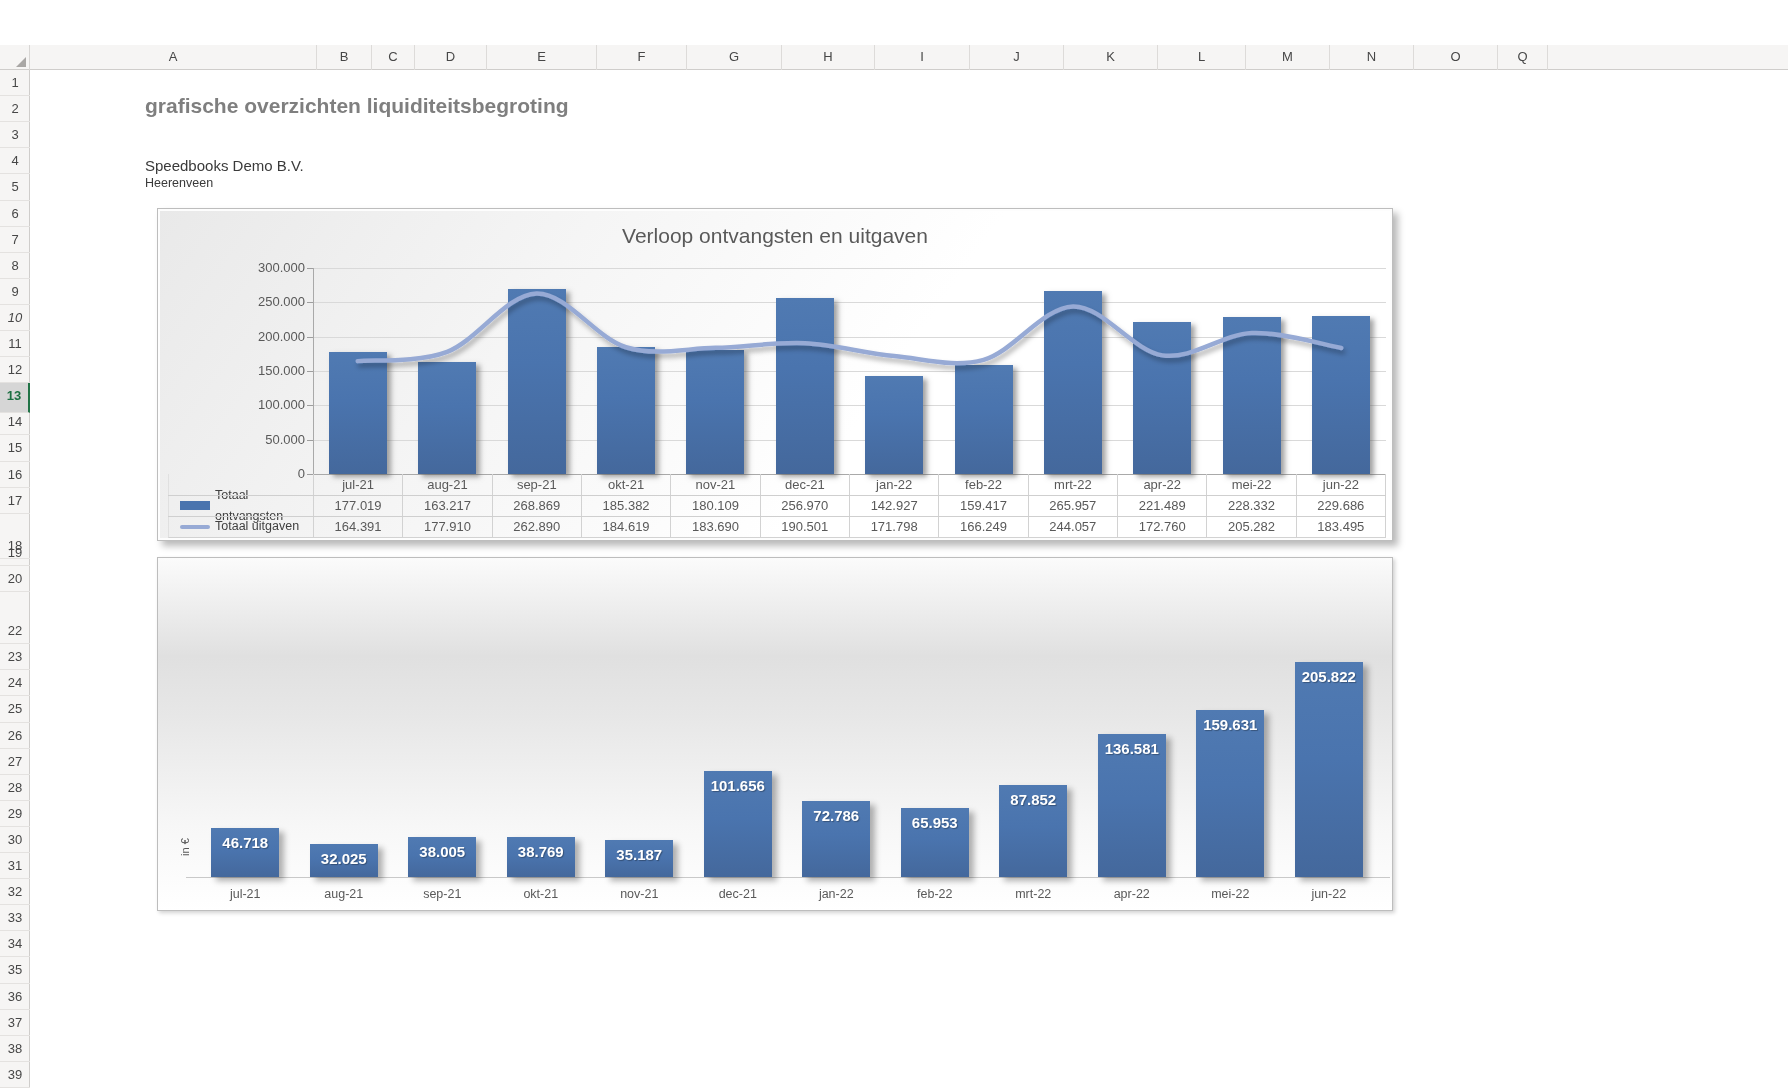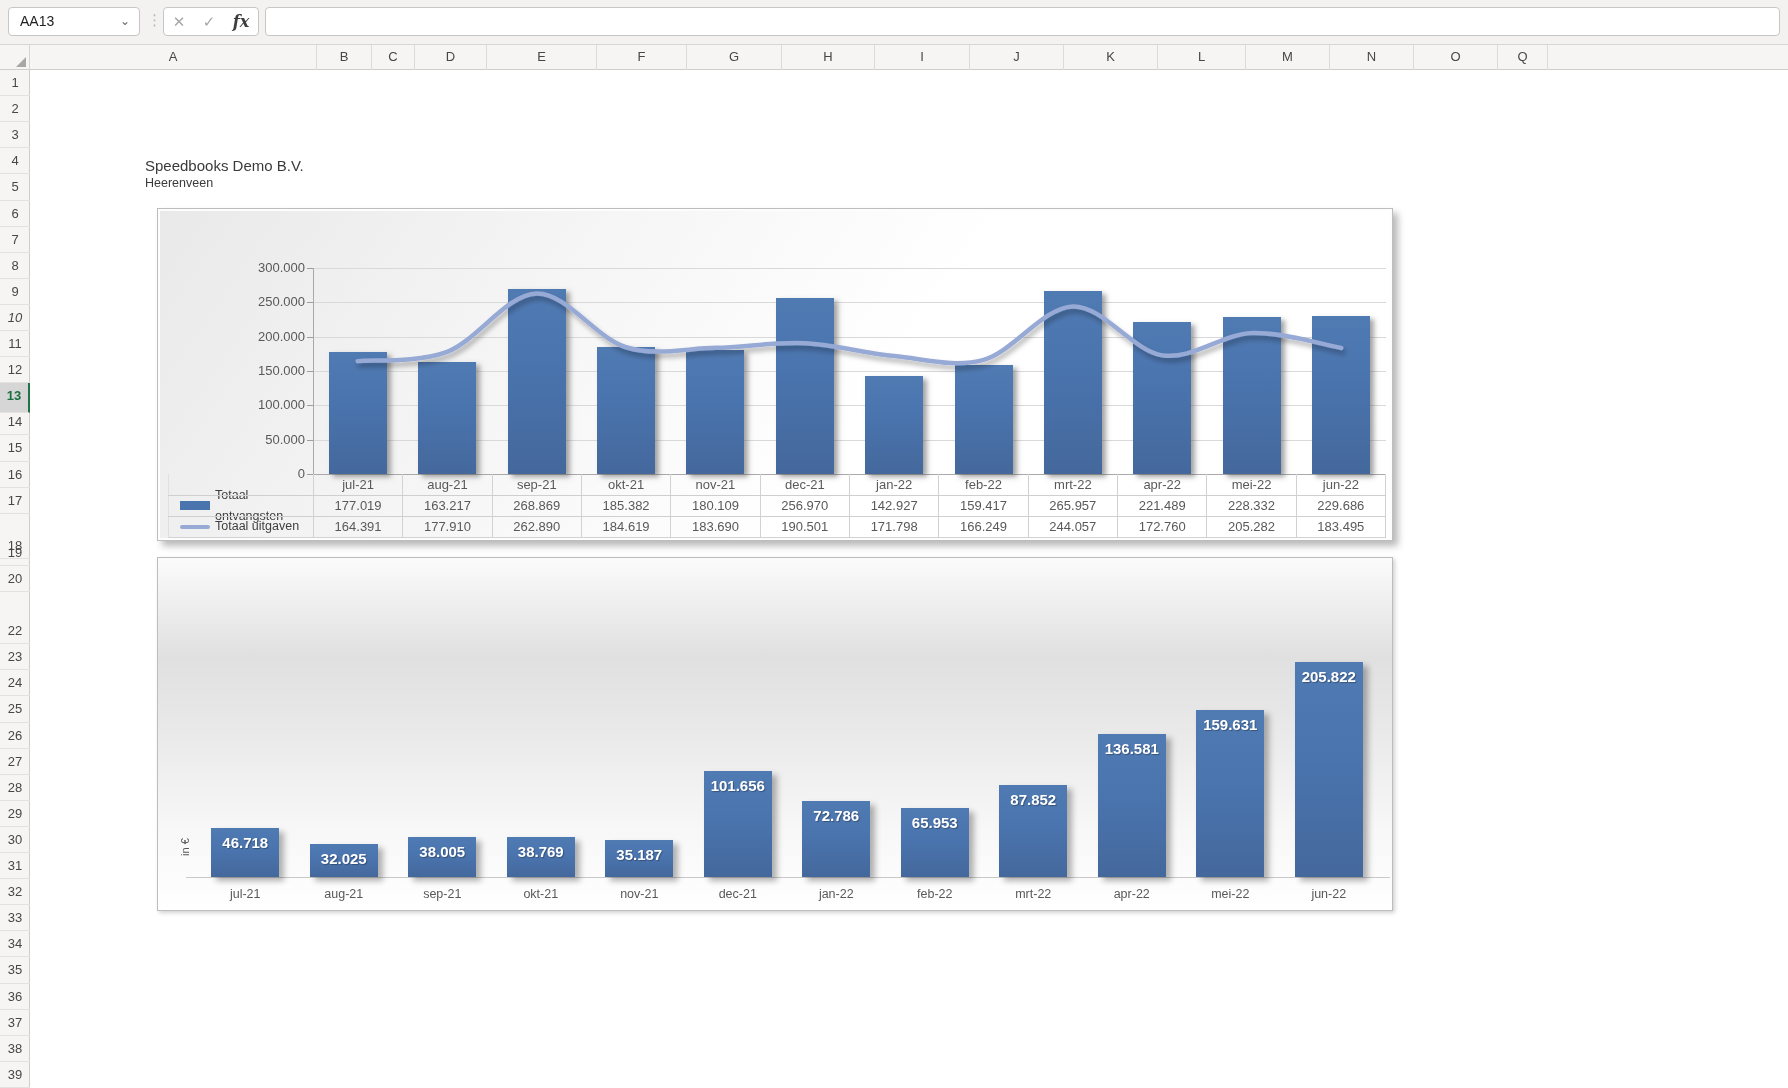--- a/index.html
+++ b/index.html
@@ -83,33 +83,20 @@
   .hline { position:absolute; height:1px; background:#cfcfcf; }
   .baseline { position:absolute; height:1px; background:#a9a9a9; }
   .ylab2 { position:absolute; font-size:11px; color:#595959; transform:rotate(-90deg);
            transform-origin:center; white-space:nowrap; }
 </style>
 </head>
 <body>
 
 <div id="app">
 
-  <div id="topbar">
-    <div class="namebox">
-      <span>AA13</span>
-      <span class="chev">⌄</span>
-    </div>
-    <div class="dots">⋮</div>
-    <div class="fbtns">
-      <span class="fbtn">✕</span>
-      <span class="fbtn">✓</span>
-      <span class="fx">fx</span>
-    </div>
-    <div class="finput"></div>
-  </div>
 
   <div id="colhdr">
     <div id="corner">
         <div class="tri"></div>
       </div>
   <div class="colcell" style="left: 30px; width: 287px;">A</div>
       <div class="colcell" style="left: 317px; width: 55px;">B</div>
       <div class="colcell" style="left: 372px; width: 43px;">C</div>
       <div class="colcell" style="left: 415px; width: 72px;">D</div>
       <div class="colcell" style="left: 487px; width: 110px;">E</div>
@@ -162,24 +149,26 @@
       <div class="rowcell" style="top: 835.282px; height: 26.1026px; line-height: 26.1026px;">33</div>
       <div class="rowcell" style="top: 861.385px; height: 26.1026px; line-height: 26.1026px;">34</div>
       <div class="rowcell" style="top: 887.487px; height: 26.1026px; line-height: 26.1026px;">35</div>
       <div class="rowcell" style="top: 913.59px; height: 26.1026px; line-height: 26.1026px;">36</div>
       <div class="rowcell" style="top: 939.692px; height: 26.1026px; line-height: 26.1026px;">37</div>
       <div class="rowcell" style="top: 965.795px; height: 26.1026px; line-height: 26.1026px;">38</div>
       <div class="rowcell" style="top: 991.897px; height: 26.1026px; line-height: 26.1026px;">39</div>
     </div>
 
   <div id="sheet">
+    <div id="doc-title">grafische overzichten liquiditeitsbegroting</div>
     <div id="doc-company">Speedbooks Demo B.V.</div>
     <div id="doc-city">Heerenveen</div>
 
     <div id="chart1" class="chartbox">
+      <div class="ctitle">Verloop ontvangsten en uitgaven</div>
     <div class="gridline" style="left: 155px; width: 1073px; top: 59px;"></div>
         <div class="ylab" style="left: 55px; top: 51px;">300.000</div>
         <div class="ytick" style="left: 149px; top: 59px;"></div>
         <div class="gridline" style="left: 155px; width: 1073px; top: 93.3333px;"></div>
         <div class="ylab" style="left: 55px; top: 85.3333px;">250.000</div>
         <div class="ytick" style="left: 149px; top: 93.3333px;"></div>
         <div class="gridline" style="left: 155px; width: 1073px; top: 127.667px;"></div>
         <div class="ylab" style="left: 55px; top: 119.667px;">200.000</div>
         <div class="ytick" style="left: 149px; top: 127.667px;"></div>
         <div class="gridline" style="left: 155px; width: 1073px; top: 162px;"></div>

